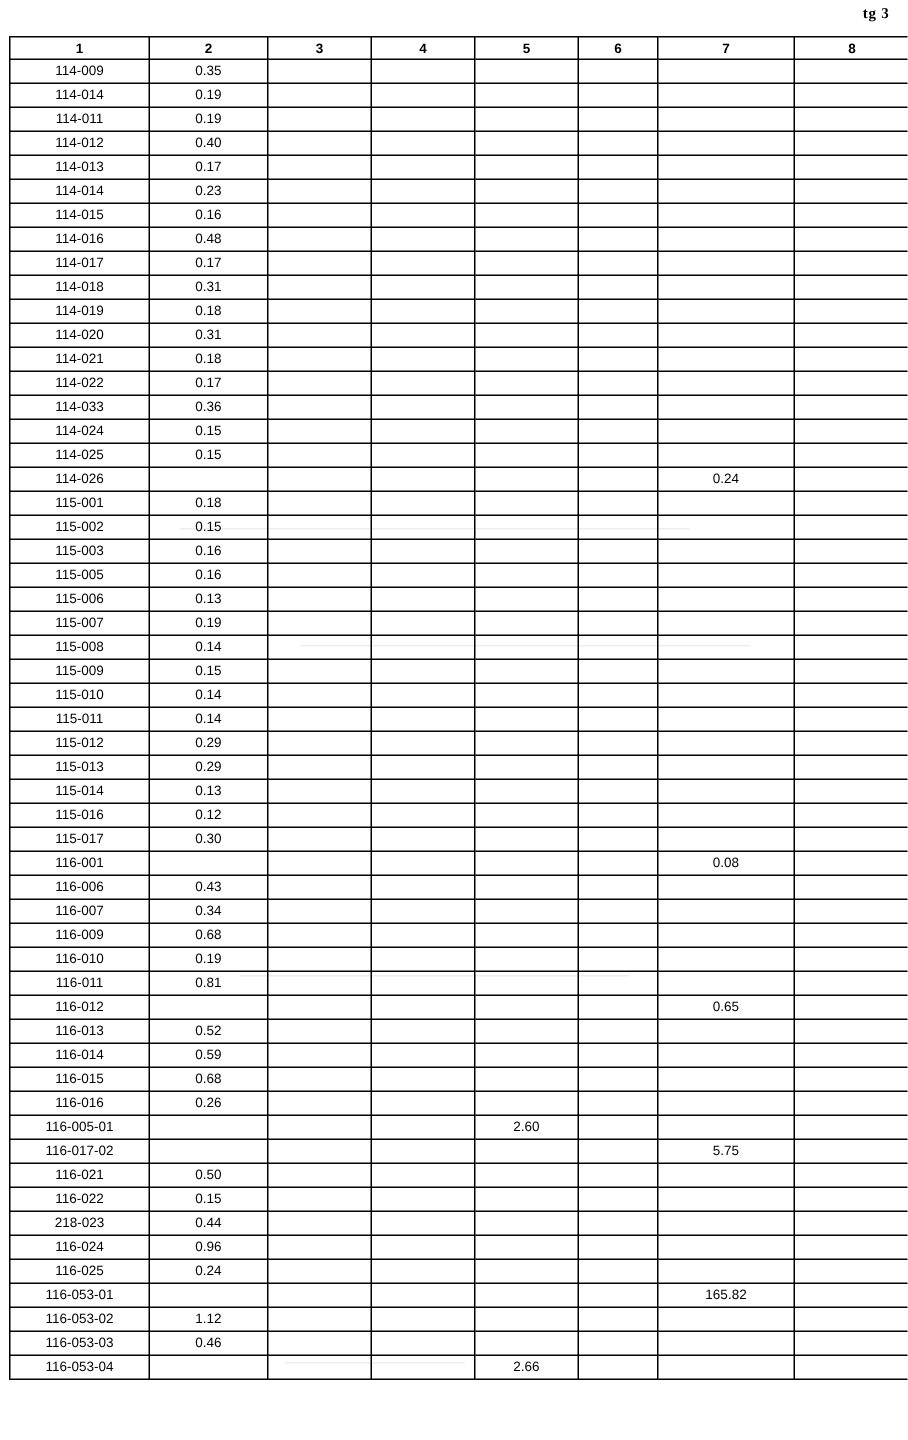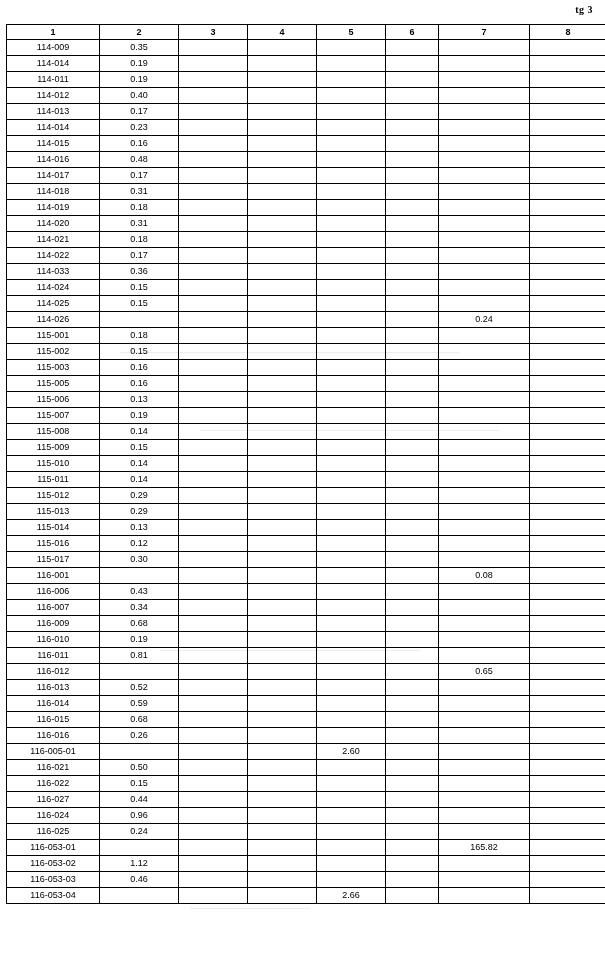--- a/index.html
+++ b/index.html
@@ -543,41 +543,51 @@
             <td class="c0">116-005-01</td>
             <td class="c1"></td>
             <td class="c2"></td>
             <td class="c3"></td>
             <td class="c4">2.60</td>
             <td class="c5"></td>
             <td class="c6"></td>
             <td class="c7"></td>
           </tr>
           <tr>
+            <td class="c0">116-017-02</td>
+            <td class="c1"></td>
+            <td class="c2"></td>
+            <td class="c3"></td>
+            <td class="c4"></td>
+            <td class="c5"></td>
+            <td class="c6">5.75</td>
+            <td class="c7"></td>
+          </tr>
+          <tr>
             <td class="c0">116-021</td>
             <td class="c1">0.50</td>
             <td class="c2"></td>
             <td class="c3"></td>
             <td class="c4"></td>
             <td class="c5"></td>
             <td class="c6"></td>
             <td class="c7"></td>
           </tr>
           <tr>
             <td class="c0">116-022</td>
             <td class="c1">0.15</td>
             <td class="c2"></td>
             <td class="c3"></td>
             <td class="c4"></td>
             <td class="c5"></td>
             <td class="c6"></td>
             <td class="c7"></td>
           </tr>
           <tr>
-            <td class="c0">116-027</td>
+            <td class="c0">218-023</td>
             <td class="c1">0.44</td>
             <td class="c2"></td>
             <td class="c3"></td>
             <td class="c4"></td>
             <td class="c5"></td>
             <td class="c6"></td>
             <td class="c7"></td>
           </tr>
           <tr>
             <td class="c0">116-024</td>

